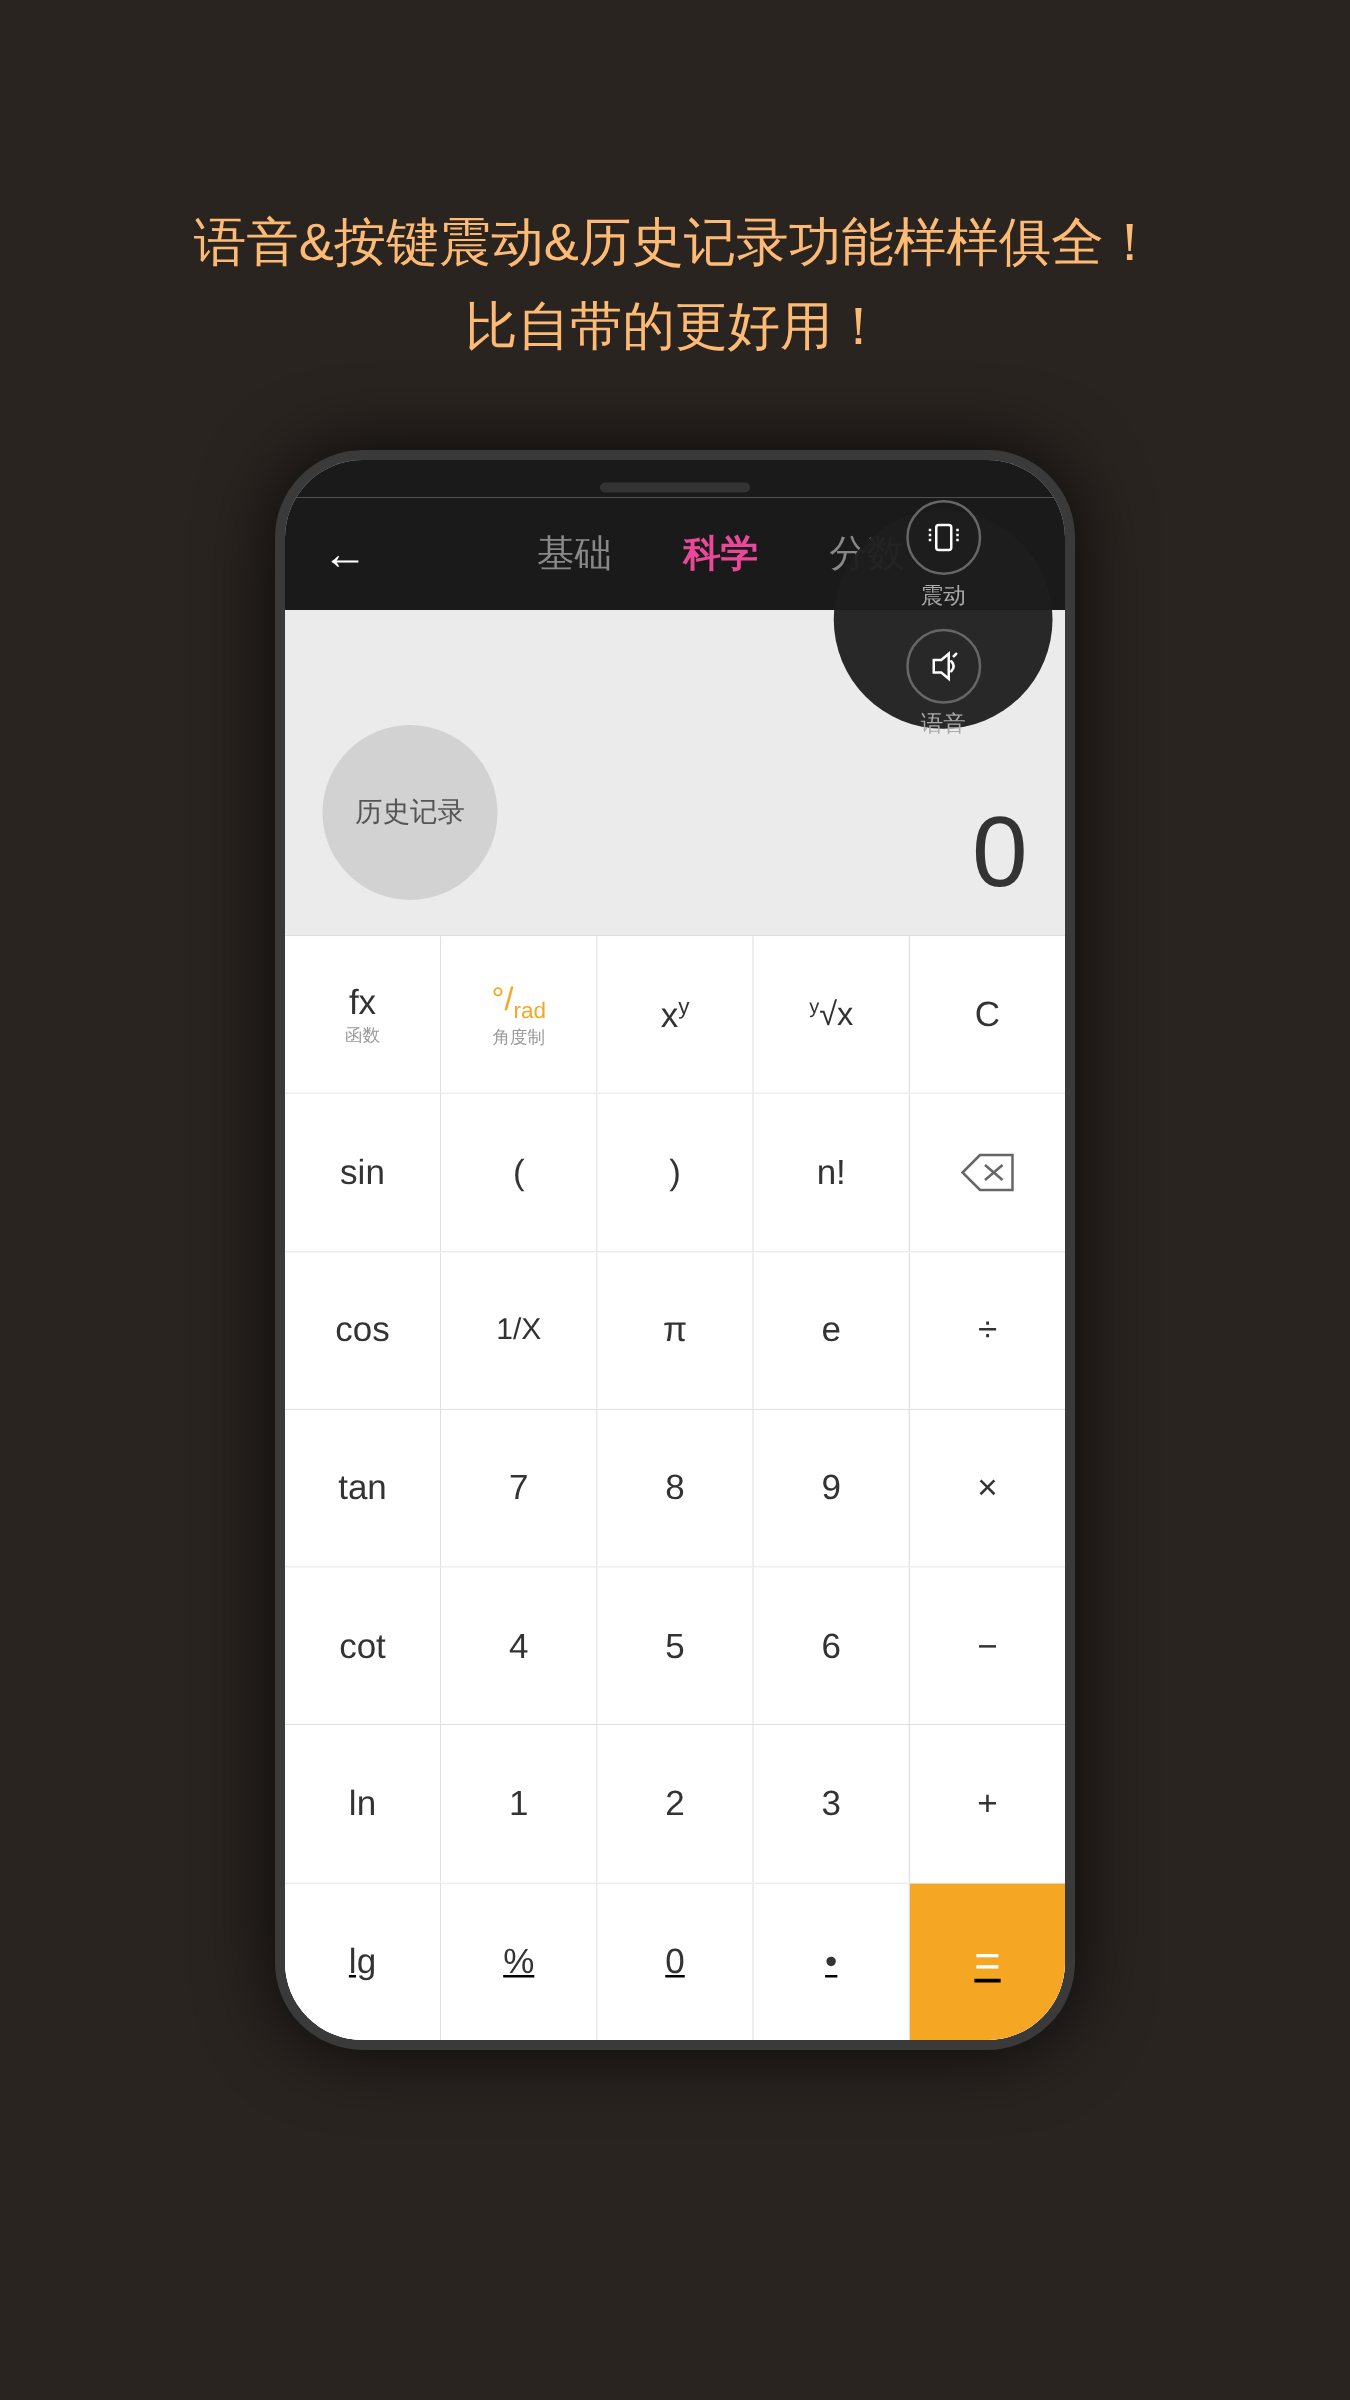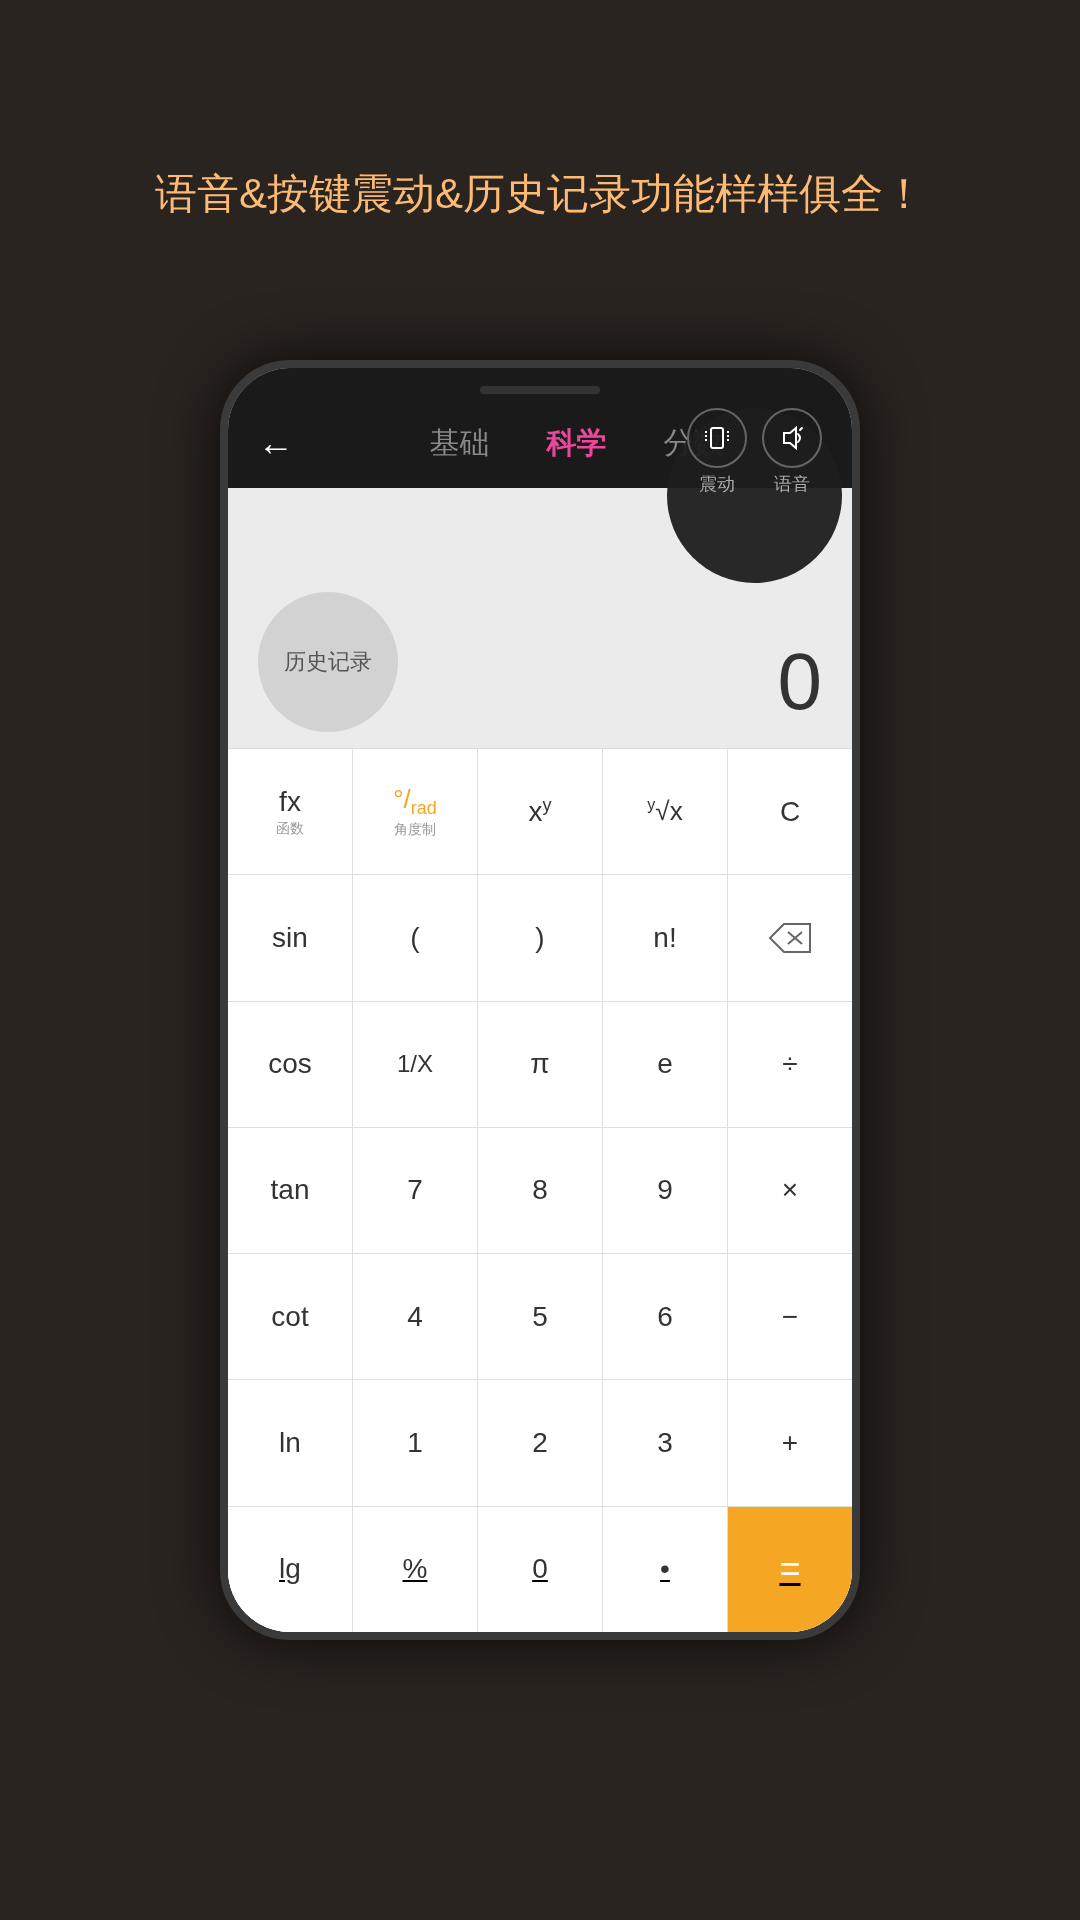--- a/index.html
+++ b/index.html
@@ -127,22 +127,22 @@
     
     .floating-icons {
       position: absolute;
       top: 10px;
       right: 10px;
       width: 175px;
       height: 175px;
       background: rgba(30,30,30,0.95);
       border-radius: 50%;
       display: flex;
-      flex-direction: row;
-      align-items: flex-start;
+      flex-direction: column;
+      align-items: center;
       justify-content: center;
       gap: 15px;
       z-index: 100;
     }
 
     .float-icon-item {
       display: flex;
       flex-direction: column;
       align-items: center;
       gap: 4px;
@@ -171,21 +171,21 @@
       display: flex;
       align-items: flex-end;
       justify-content: flex-end;
       padding: 20px 30px;
       position: relative;
     }
 
     .history-btn {
       position: absolute;
       left: 30px;
-      bottom: 16px;
+      bottom: 28px;
       width: 140px;
       height: 140px;
       border-radius: 50%;
       background: rgba(200,200,200,0.7);
       display: flex;
       align-items: center;
       justify-content: center;
       font-size: 22px;
       color: #555;
       cursor: pointer;
@@ -265,20 +265,21 @@
     .status-bar {
       height: 30px;
       background: #1a1a1a;
     }
   </style>
 </head>
 <body>
 
 <div class="top-text">
   <div>语音&amp;按键震动&amp;历史记录功能样样俱全！</div>
+  <div>比自带的更好用！</div>
 </div>
 
 <div class="phone-container">
   <div class="phone-frame">
     <div class="phone-speaker"></div>
     <div class="phone-side-left"></div>
     <div class="phone-side-right"></div>
 
     <div class="calc-screen">
 

